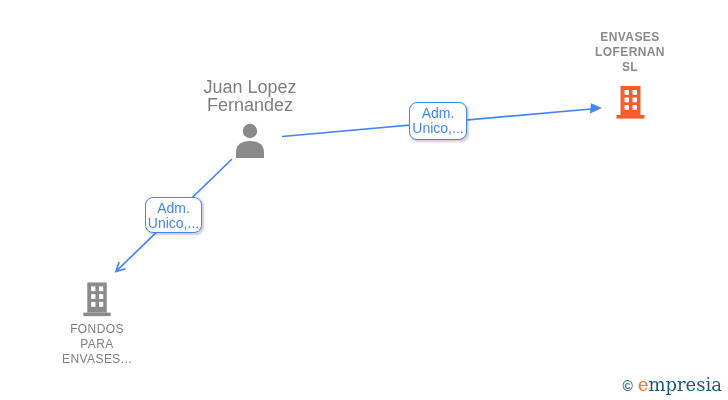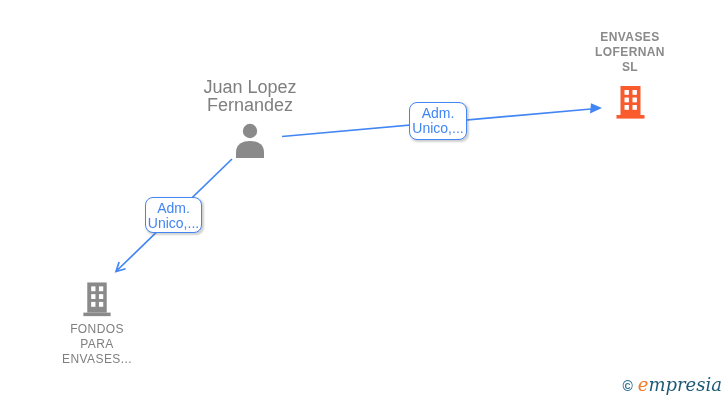--- a/index.html
+++ b/index.html
@@ -64,21 +64,20 @@
     gap: 5px;
     cursor: pointer;
   }
   .copyright-mark {
     color: #2d6e91;
     font-size: 14px;
     font-weight: bold;
   }
   .brand {
     font-family: "DejaVu Serif", serif;
-    font-style: italic;
     font-size: 18px;
   }
   .brand-initial { color: #ee7b29; }
   .brand-rest { color: #1d5a77; }
 
   .clickable { cursor: pointer; }
 </style>
 </head>
 <body>
 

